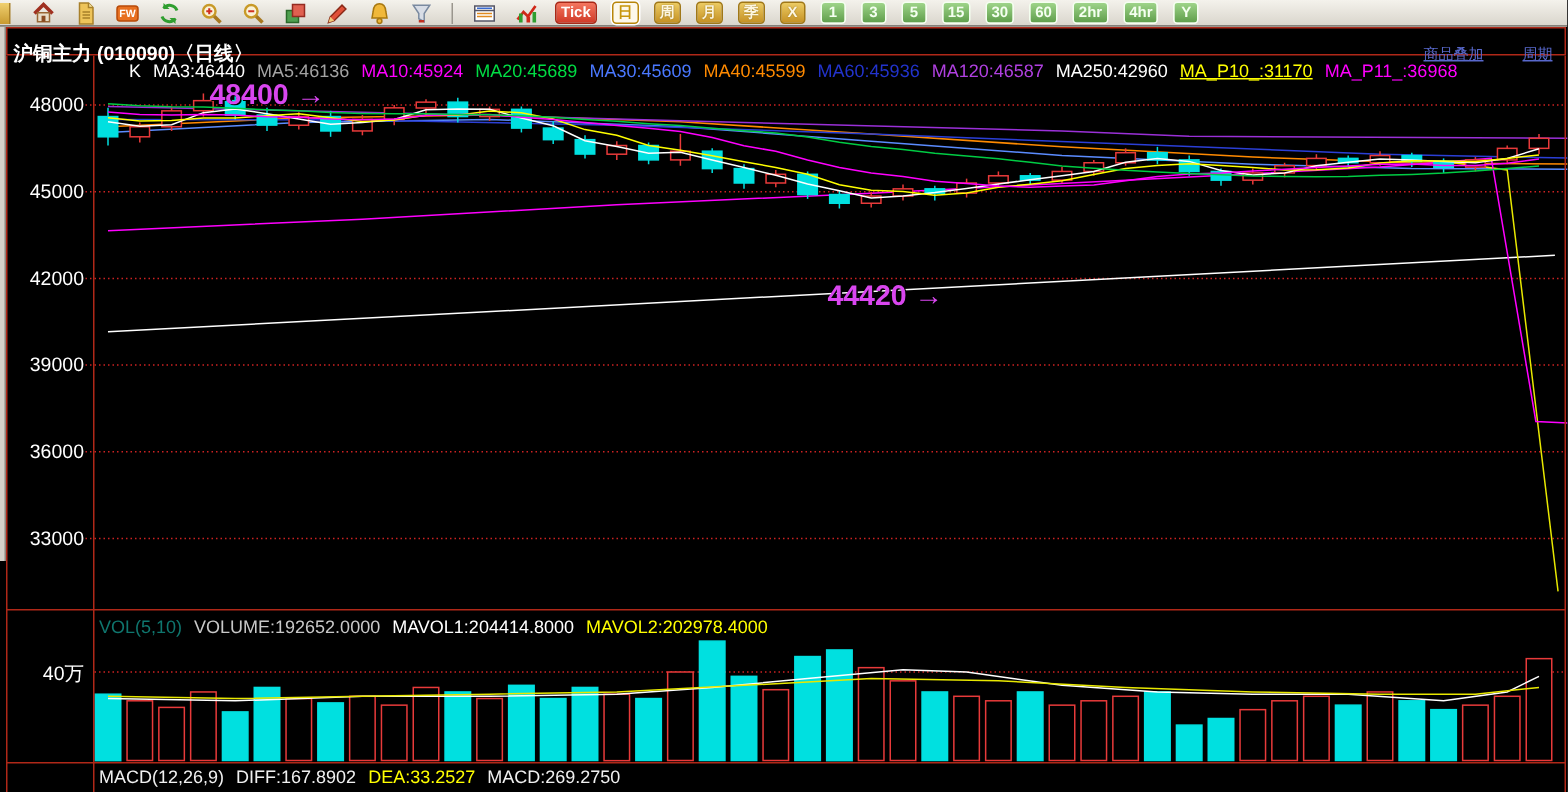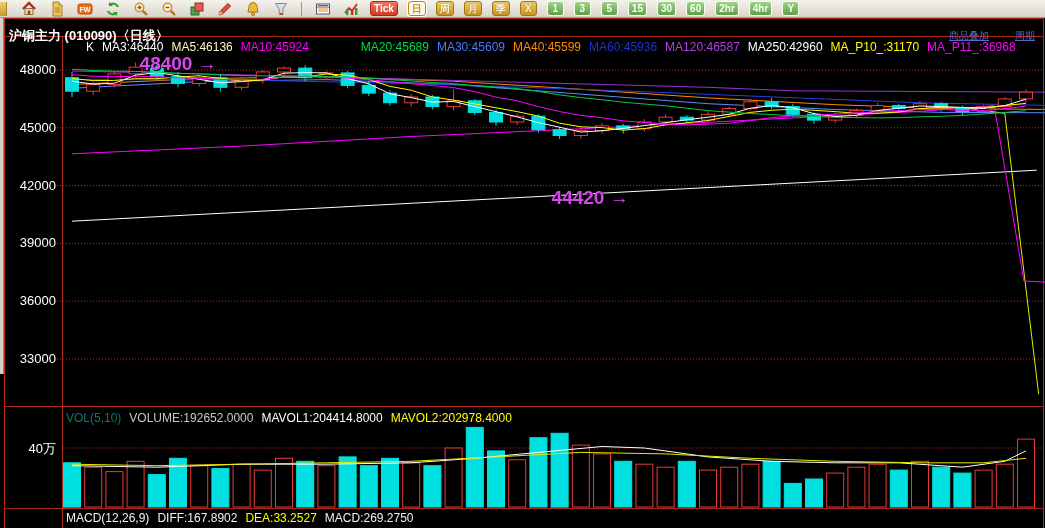--- a/index.html
+++ b/index.html
@@ -337,29 +337,29 @@
         <line x1="1043.5" x2="1043.5" y1="37" y2="528" stroke="#b02818"></line>
         <line x1="62.5" x2="62.5" y1="37" y2="528" stroke="#b02818"></line>
         <line x1="4.5" x2="1044" y1="406.5" y2="406.5" stroke="#b02818"></line>
         <line x1="4.5" x2="1044" y1="508.5" y2="508.5" stroke="#b02818"></line>
       </g>
     </svg>
 
   <div class="hdr main-hdr" id="mainHdr">
       <span style="color: rgb(255, 255, 255);">K</span>
       <span style="color: rgb(255, 255, 255);">MA3:46440</span>
-      <span style="color: #fef9c3;">MA5:46136</span>
+      <span style="color: #a3a3a3;">MA5:46136</span>
       <span style="color: rgb(255, 0, 255);">MA10:45924</span>
-      <span style="color: rgb(0, 221, 68); margin-left: 44px;">MA20:45689</span>
+      <span style="color: rgb(0, 221, 68);">MA20:45689</span>
       <span style="color: rgb(74, 120, 255);">MA30:45609</span>
       <span style="color: rgb(255, 138, 0);">MA40:45599</span>
       <span style="color: rgb(34, 51, 204);">MA60:45936</span>
       <span style="color: rgb(176, 64, 224);">MA120:46587</span>
       <span style="color: rgb(255, 255, 255);">MA250:42960</span>
-      <span style="color: rgb(255, 255, 0);">MA_P10_:31170</span>
+      <span style="color: rgb(255, 255, 0); text-decoration: underline;">MA_P10_:31170</span>
       <span style="color: rgb(255, 0, 255);">MA_P11_:36968</span>
     </div>
   <div class="hdr vol-hdr" id="volHdr">
       <span style="color: #0f766e;">VOL(5,10)</span>
       <span style="color: rgb(200, 200, 200);">VOLUME:192652.0000</span>
       <span style="color: rgb(255, 255, 255);">MAVOL1:204414.8000</span>
       <span style="color: rgb(255, 255, 0);">MAVOL2:202978.4000</span>
     </div>
   <div class="hdr macd-hdr" id="macdHdr">
       <span style="color: rgb(240, 240, 240);">MACD(12,26,9)</span>

